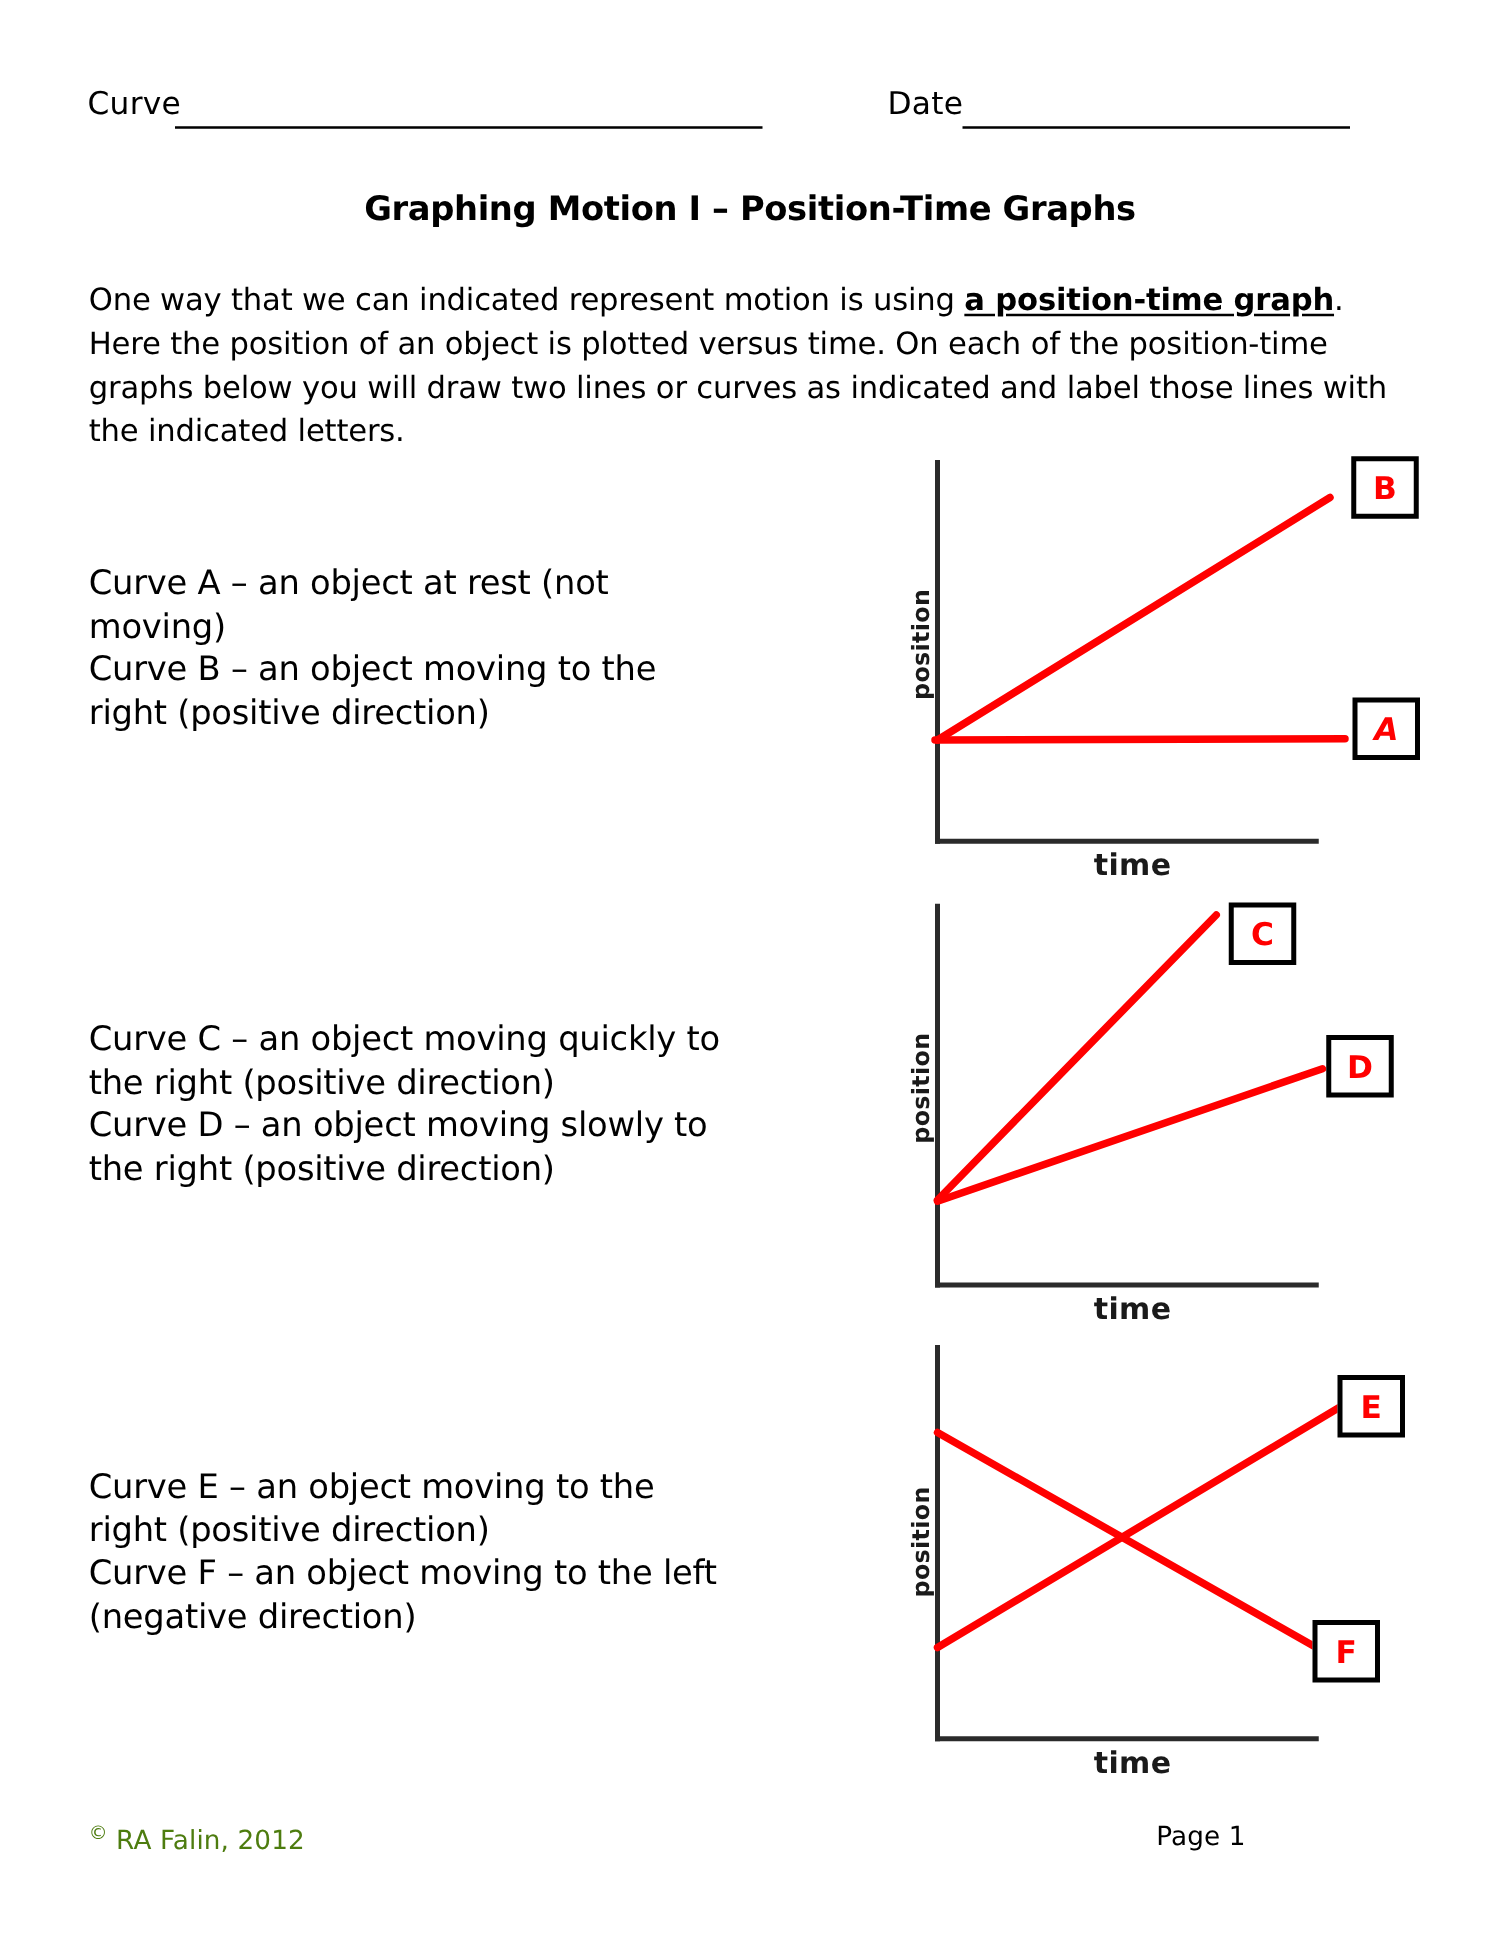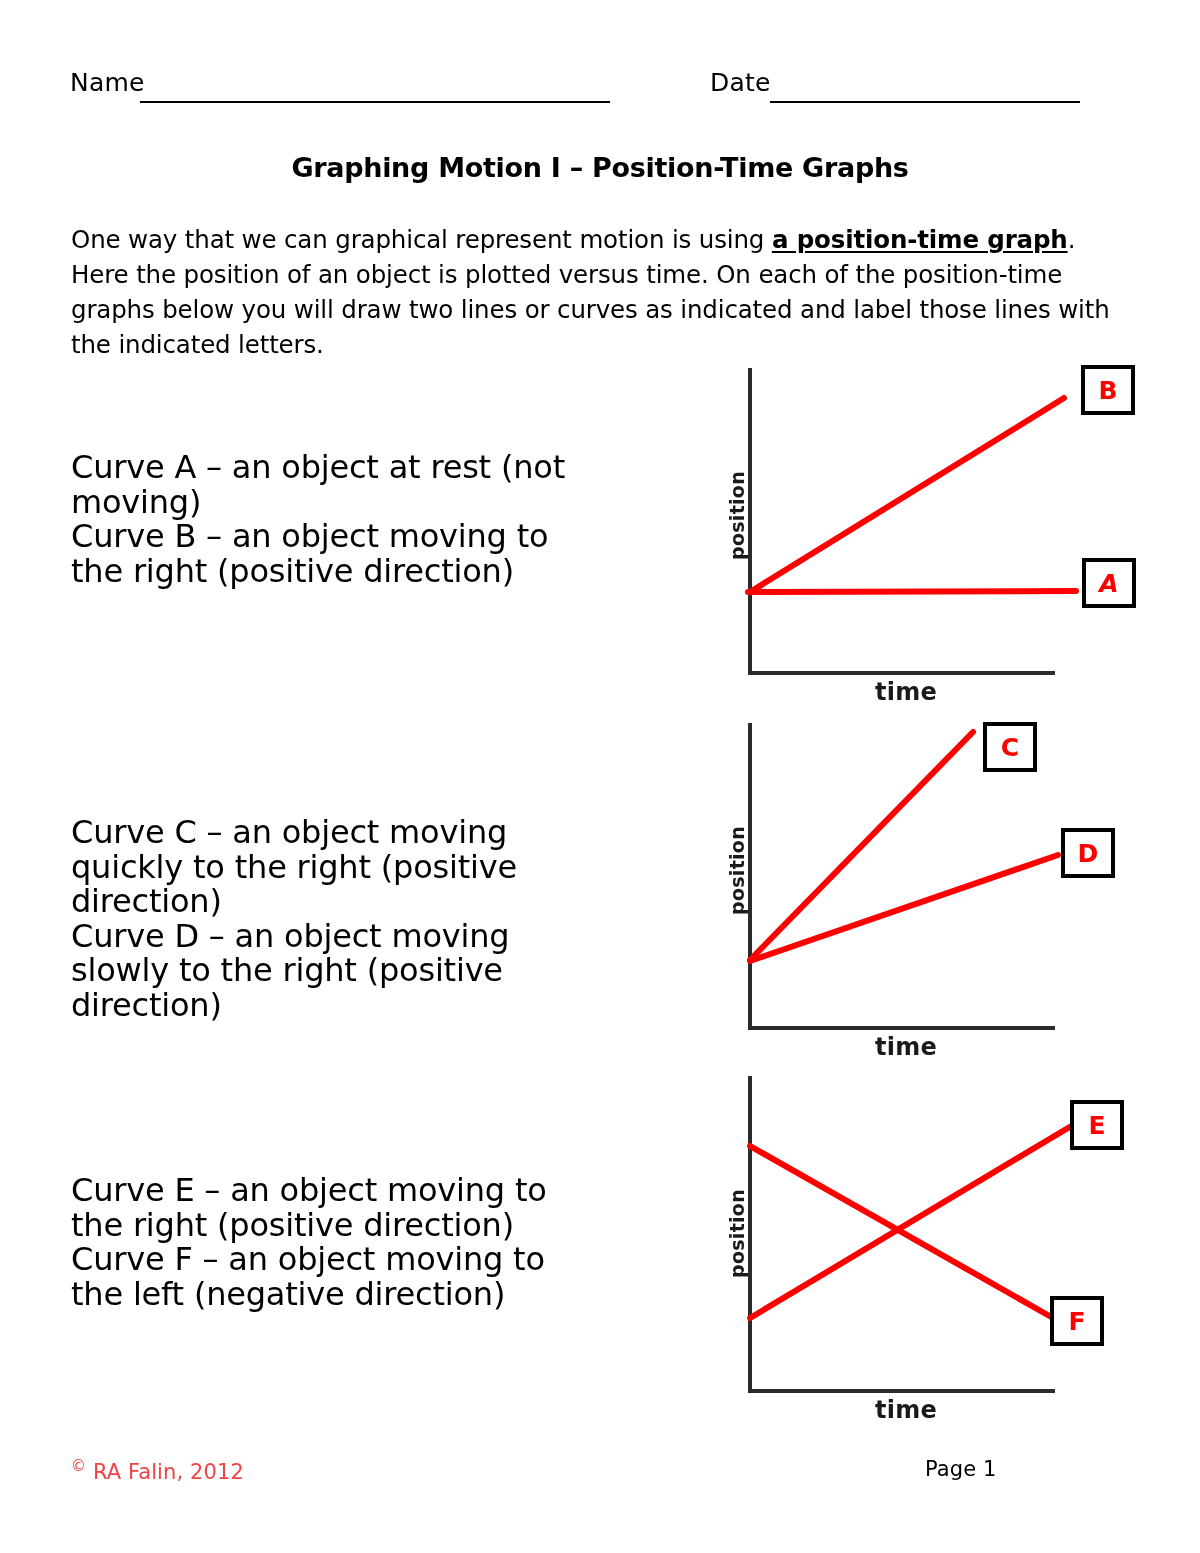--- a/index.html
+++ b/index.html
@@ -71,21 +71,21 @@
     text-decoration: underline;
     text-underline-offset: 3px;
     text-align: right;
   }
 
   
   .desc {
     position: absolute;
     left: 71px;
     width: 520px;
-    font-size: 32px;
+    font-size: 27px;
     line-height: 34.5px;
     color: #000;
     letter-spacing: -0.2px;
   }
   #desc-1 { top: 450px; }
   #desc-2 { top: 815px; }
   #desc-3 { top: 1173px; }
 
   
   .graph {
@@ -132,50 +132,50 @@
     color: #ff0000;
   }
   .curve-box.italic { font-style: italic; }
 
   
   .footer-left {
     position: absolute;
     left: 71px;
     top: 1457px;
     font-size: 21px;
-    color: #ef4444;
+    color: #4d7c0f;
     letter-spacing: 0.1px;
   }
   .footer-right {
     position: absolute;
     left: 925px;
     top: 1457px;
     font-size: 21px;
     color: #000;
     letter-spacing: 0.1px;
     text-align: right;
   }
   .sup-c { font-size: 15px; vertical-align: super; }
 </style>
 </head>
 <body>
 
 <div class="page">
 
   <div class="hdr-row">
-    <div class="hdr-label" id="name-label">Name</div>
+    <div class="hdr-label" id="name-label">Curve</div>
     <div class="hdr-line" id="name-rule"></div>
     <div class="hdr-label" id="date-label">Date</div>
     <div class="hdr-line" id="date-rule"></div>
   </div>
 
   <div class="title">Graphing Motion I – Position-Time Graphs</div>
 
   <div class="intro">
-    <span>One way that we can graphical represent motion is using </span><b>a position-time graph</b><span>.  Here the position of an object is plotted versus time.  On each of the position-time graphs below you will draw two lines or curves as indicated and label those lines with the indicated letters.</span>
+    <span>One way that we can indicated represent motion is using </span><b>a position-time graph</b><span>.  Here the position of an object is plotted versus time.  On each of the position-time graphs below you will draw two lines or curves as indicated and label those lines with the indicated letters.</span>
   </div>
 
   <div class="desc" id="desc-1">Curve A – an object at rest (not moving)<br>Curve B – an object moving to the right (positive direction)</div>
 
   <div class="desc" id="desc-3">Curve E – an object moving to the right (positive direction)<br>Curve F – an object moving to the left (negative direction)</div>
 
   <div class="desc" id="desc-2">Curve C – an object moving quickly to the right (positive direction)<br>Curve D – an object moving slowly to the right (positive direction)</div>
 
   <div class="graph" id="graph-1" style="left:720px; top:360px; width:420px; height:330px;">
     <svg class="axes-svg" width="420" height="330" viewBox="0 0 420 330">

